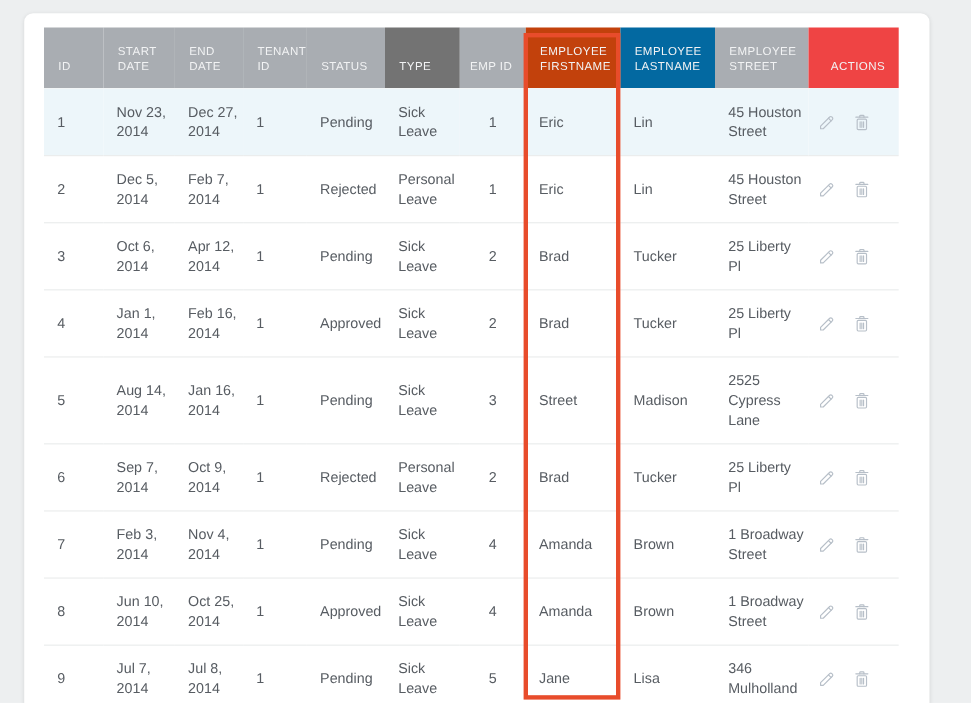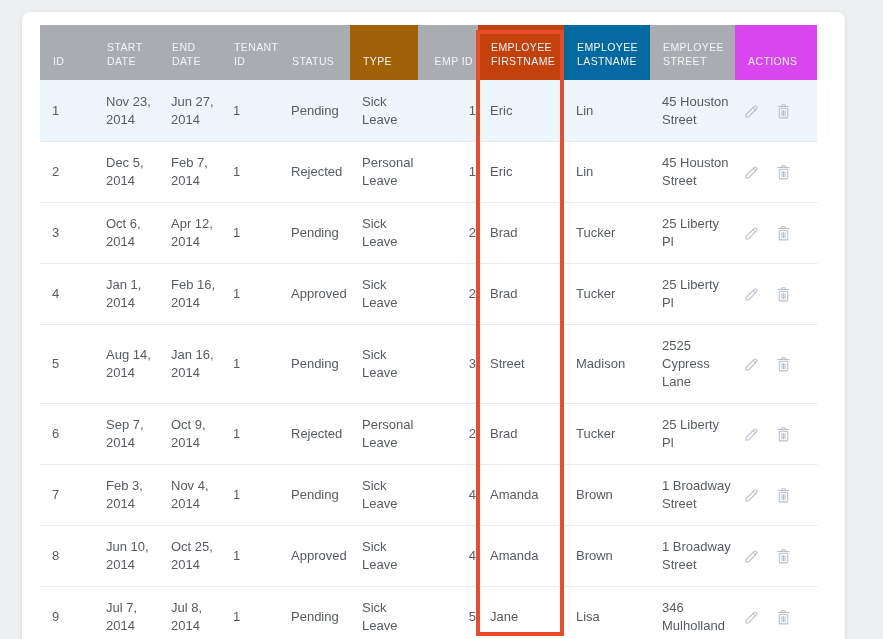--- a/index.html
+++ b/index.html
@@ -65,21 +65,21 @@
     font-size: 13px;
     line-height: 18px;
     vertical-align: middle;
     text-align: left;
     padding: 12px 2px 12px 12px;
     border-top: 1px solid #e9ebec;
     background: #ffffff;
   }
   tbody tr:first-child td { border-top: 1px solid #f3f6f7; }
   tbody tr.selected td { background: #edf6fa; }
-  th.col-emp_id, td.col-emp_id { text-align: right; padding-left: 2px; }
+  th.col-emp_id, td.col-emp_id { text-align: center; padding-left: 2px; }
   td.col-actions { padding-left: 8px; white-space: nowrap; }
   .action-btn {
     display: inline-block;
     background: none;
     border: none;
     padding: 0;
     margin-right: 11px;
     cursor: pointer;
     vertical-align: middle;
     line-height: 0;
@@ -116,33 +116,33 @@
         <col class="c-employee_street">
         <col class="c-actions">
       </colgroup>
     <thead>
       <tr id="header-row">
           <th class="col-id" style="background: rgb(169, 173, 178); color: rgb(242, 243, 244);">ID</th>
           <th class="col-start_date" style="background: rgb(169, 173, 178); color: rgb(242, 243, 244);">START DATE</th>
           <th class="col-end_date" style="background: rgb(169, 173, 178); color: rgb(242, 243, 244); margin-top: 17px;">END DATE</th>
           <th class="col-tenant_id" style="background: rgb(169, 173, 178); color: rgb(242, 243, 244);">TENANT ID</th>
           <th class="col-status" style="background: rgb(169, 173, 178); color: rgb(242, 243, 244);">STATUS</th>
-          <th class="col-type" style="background: #a16207; color: rgb(242, 243, 244); margin-top: 15px;">TYPE</th>
+          <th class="col-type" style="background: #737373; color: rgb(242, 243, 244); margin-top: 15px;">TYPE</th>
           <th class="col-emp_id" style="background: rgb(169, 173, 178); color: rgb(242, 243, 244);">EMP ID</th>
           <th class="col-employee_firstname" style="background: #c2410c; color: rgb(242, 243, 244);">EMPLOYEE FIRSTNAME</th>
           <th class="col-employee_lastname" style="background: #0369a1; color: rgb(242, 243, 244);">EMPLOYEE LASTNAME</th>
           <th class="col-employee_street" style="background: rgb(169, 173, 178); color: rgb(242, 243, 244);">EMPLOYEE STREET</th>
-          <th class="col-actions" style="background: #d946ef; color: rgb(242, 243, 244);">ACTIONS</th>
+          <th class="col-actions" style="background: #ef4444; color: rgb(242, 243, 244); text-align: center;">ACTIONS</th>
         </tr>
     </thead>
     <tbody id="table-body">
         <tr class="selected">
           <td class="col-id">1</td>
           <td class="col-start_date">Nov 23, 2014</td>
-          <td class="col-end_date">Jun 27, 2014</td>
+          <td class="col-end_date">Dec 27, 2014</td>
           <td class="col-tenant_id">1</td>
           <td class="col-status">Pending</td>
           <td class="col-type">Sick Leave</td>
           <td class="col-emp_id">1</td>
           <td class="col-employee_firstname">Eric</td>
           <td class="col-employee_lastname">Lin</td>
           <td class="col-employee_street">45 Houston Street</td>
           <td class="col-actions">
   <button class="action-btn">
     <svg width="17" height="17" viewBox="0 0 24 24">

